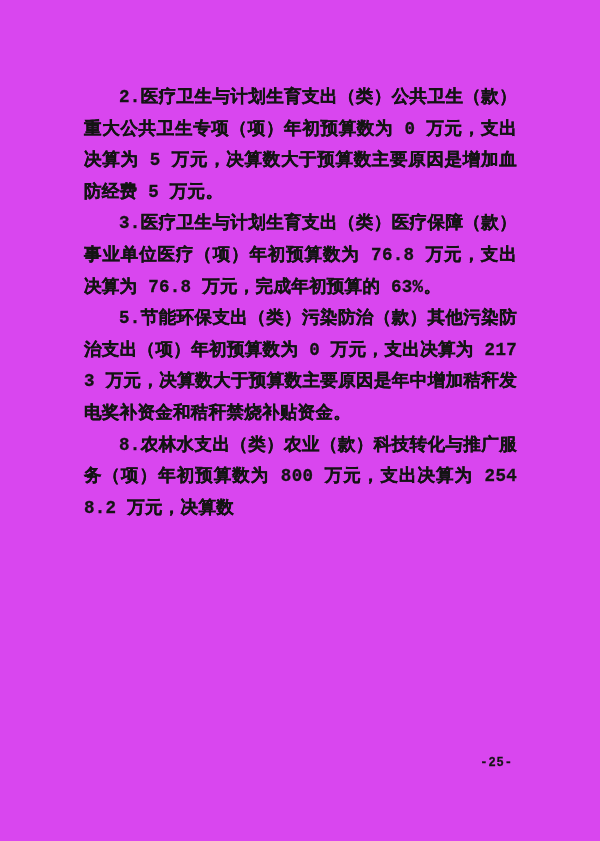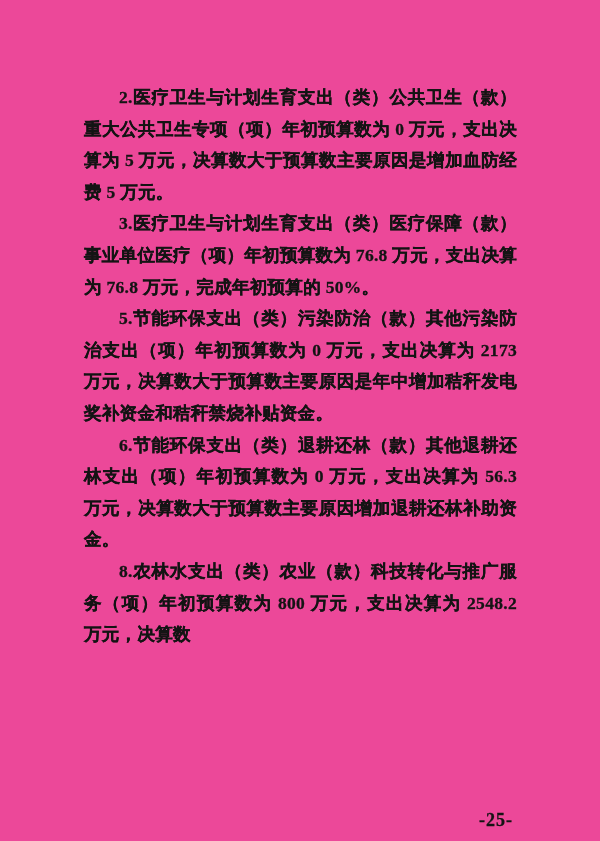--- a/index.html
+++ b/index.html
@@ -4,23 +4,23 @@
 <style>
   html, body {
     margin: 0;
     padding: 0;
     background: #ffffff;
   }
   .page {
     position: relative;
     width: 600px;
     height: 841px;
-    background: #ec4899;
+    background: #d946ef;
     overflow: hidden;
-    font-family: Liberation Serif, serif;
+    font-family: Liberation Mono, monospace;
     color: #141414;
   }
   .text-block {
     position: absolute;
     left: 84px;
     top: 82px;
     width: 433px;
   }
   .para {
     margin: 0;
@@ -30,33 +30,32 @@
     text-align: justify;
     text-justify: inter-character;
     text-indent: 2em;
     letter-spacing: 0.3px;
     word-break: break-all;
     -webkit-text-stroke: 0.3px #141414;
   }
   .page-number {
     position: absolute;
     right: 87px;
-    top: 810px;
-    font-size: 18px;
+    top: 756px;
+    font-size: 12px;
     font-weight: bold;
     letter-spacing: 1px;
     color: #141414;
     -webkit-text-stroke: 0.3px #141414;
   }
 </style>
 </head>
 <body>
 
 <div class="page">
   <div class="text-block">
     <p class="para">2.医疗卫生与计划生育支出（类）公共卫生（款）重大公共卫生专项（项）年初预算数为 0 万元，支出决算为 5 万元，决算数大于预算数主要原因是增加血防经费 5 万元。</p>
-    <p class="para">3.医疗卫生与计划生育支出（类）医疗保障（款）事业单位医疗（项）年初预算数为 76.8 万元，支出决算为 76.8 万元，完成年初预算的 50%。</p>
+    <p class="para">3.医疗卫生与计划生育支出（类）医疗保障（款）事业单位医疗（项）年初预算数为 76.8 万元，支出决算为 76.8 万元，完成年初预算的 63%。</p>
     <p class="para">5.节能环保支出（类）污染防治（款）其他污染防治支出（项）年初预算数为 0 万元，支出决算为 2173 万元，决算数大于预算数主要原因是年中增加秸秆发电奖补资金和秸秆禁烧补贴资金。</p>
-    <p class="para">6.节能环保支出（类）退耕还林（款）其他退耕还林支出（项）年初预算数为 0 万元，支出决算为 56.3 万元，决算数大于预算数主要原因增加退耕还林补助资金。</p>
     <p class="para">8.农林水支出（类）农业（款）科技转化与推广服务（项）年初预算数为 800 万元，支出决算为 2548.2 万元，决算数</p>
   </div>
   <div class="page-number">-25-</div>
 </div>
 
 </body></html>

